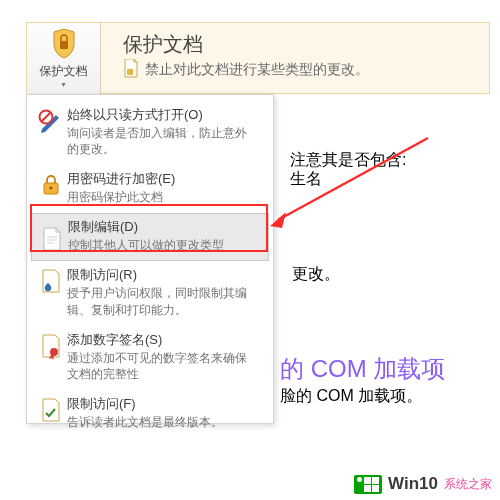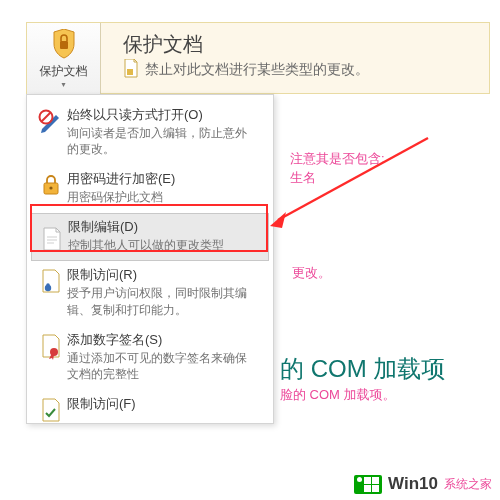--- a/index.html
+++ b/index.html
@@ -17,22 +17,22 @@
   .item { display:flex; padding:6px 16px 8px 8px; cursor:pointer; }
   .item.selected { background:#e9e9e9; border:1px solid #c8c8c8; margin:0 4px; padding:5px 4px 7px 4px;align-items:flex-end; }
   .icon-col { width:32px; display:flex; align-items:flex-start; justify-content:center; padding-top:2px; }
   .txt-col { flex:1; }
   .item-title { font-size:13px; color:#3b3b3b; line-height:1.3; }
   .item-desc { font-size:12px; color:#737373; line-height:1.35; margin-top:1px; }
   
   .red-box { position:absolute; left:30px; top:204px; width:238px; height:48px; border:2px solid #ff2a2a; pointer-events:none; }
   .red-arrow { position:absolute; pointer-events:none; }
   
-  .bg-text { position:absolute; color:#ec4899; font-size:13px; }
-  .bg-big { font-size:24px; color:#0f766e; }
+  .bg-text { position:absolute; color:#000000; font-size:16px; }
+  .bg-big { font-size:24px; color:#8b5cf6; }
   
   .watermark { position:absolute; right:8px; bottom:6px; display:flex; align-items:center; gap:6px;padding-left:24px; }
   .wm-logo { background:#00a300; border-radius:2px; padding:2px 3px; display:flex; gap:2px; }
   .wm-dot { width:5px; height:5px; background:#fff; border-radius:50%; }
   .wm-win { display:grid; grid-template-columns:7px 7px; grid-template-rows:7px 7px; gap:1px; }
   .wm-win span { background:#fff; }
   .wm-text1 { font-size:17px; font-weight:600; color:#3b3b3b; }
   .wm-text2 { font-size:12px; color:#ec4899; }
   
   svg { display:block; }
@@ -145,20 +145,21 @@
 
   <div class="item">
     <div class="icon-col">
       <svg width="22" height="26" viewBox="0 0 22 26">
           <path d="M3 1 h12 l4 4 v18 h-16z" fill="#fff" stroke="#c9a94a"></path>
           <path d="M6 15 l3 3 6-7" fill="none" stroke="#3a8a3a" stroke-width="2"></path>
         </svg>
     </div>
     <div class="txt-col">
       <div class="item-title">限制访问(F)</div>
+      <div class="item-desc">告诉读者此文档是最终版本。</div>
     </div>
   </div>
 
 </div>
 
 <div class="red-box"></div>
 <svg class="red-arrow" style="left:268px; top:130px;" width="180" height="100" viewBox="0 0 180 100">
   <line x1="160" y1="8" x2="10" y2="90" stroke="#ff2a2a" stroke-width="2.4"></line>
   <polygon points="2,96 18,82 14,98" fill="#ff2a2a"></polygon>
 </svg>

